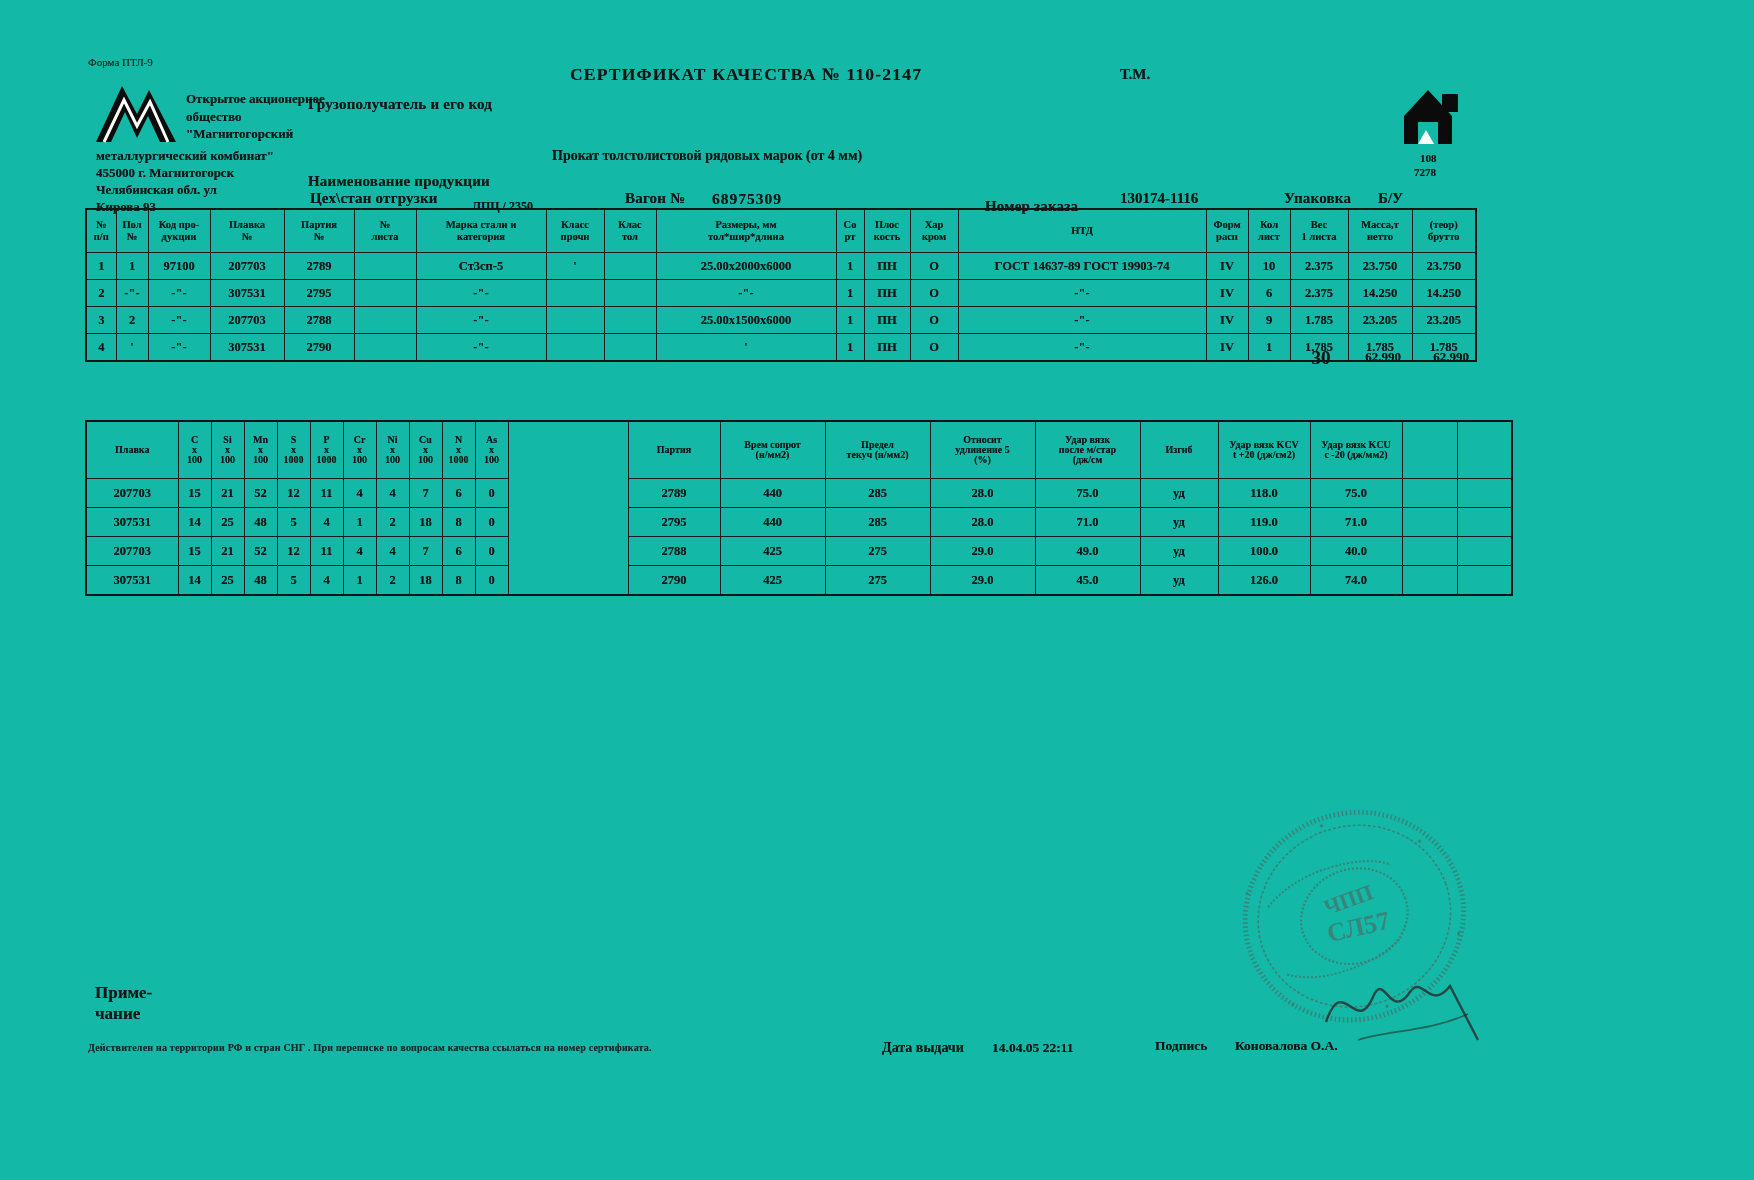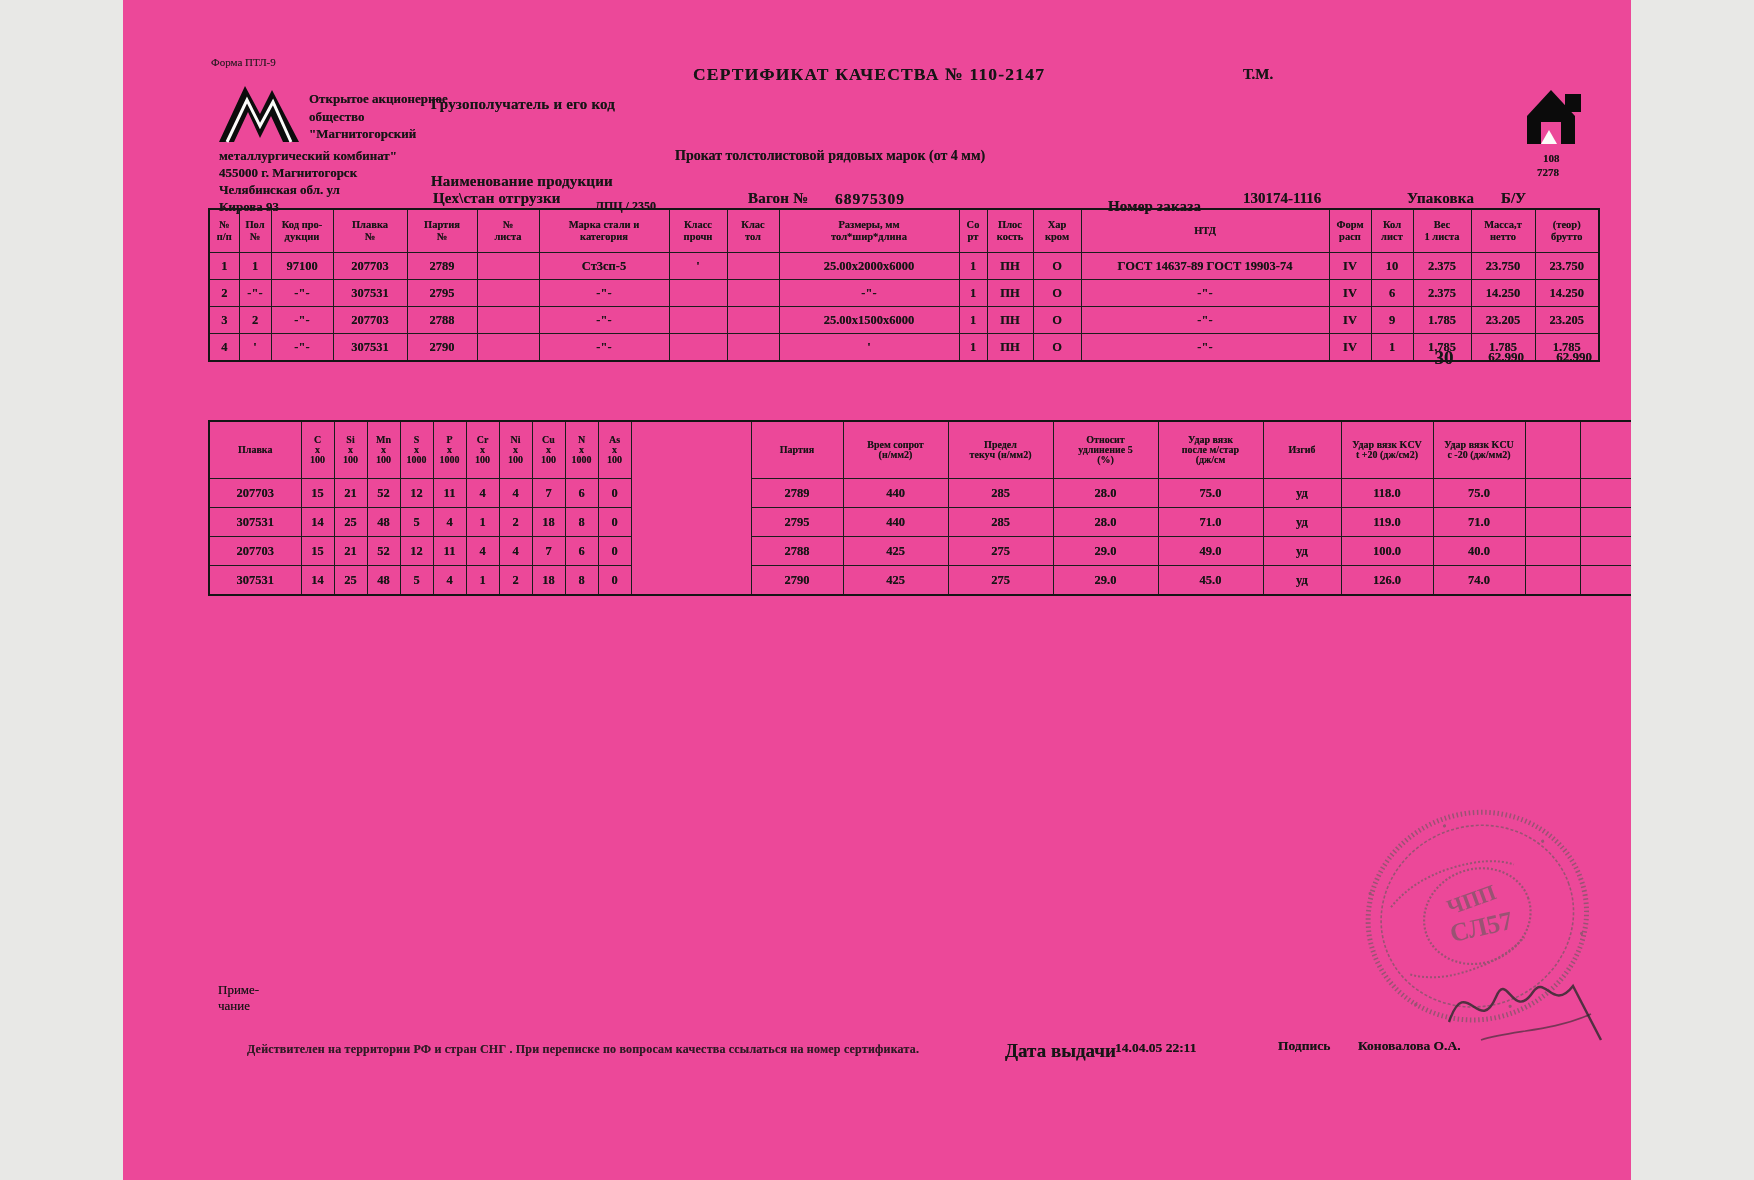--- a/index.html
+++ b/index.html
@@ -1,18 +1,18 @@
 <!DOCTYPE html>
 <html><head>
 <meta charset="utf-8">
 <style>
   html,body{margin:0;padding:0;background:#e8e8e6;}
   .page{
-    position:relative;width:1508px;height:1180px;margin:0 auto;
-    background:#ec4899;color:#161616;overflow:hidden;
+    position:relative;width:1754px;height:1180px;margin:0 auto;
+    background:#14b8a6;color:#161616;overflow:hidden;
     font-family:"Liberation Serif","DejaVu Serif",serif;
     -webkit-font-smoothing:antialiased;
   }
   .abs{position:absolute;}
   .pre{white-space:pre-line;}
   .b{font-weight:bold;}
   .scan{text-shadow:0 0 .5px rgba(0,0,0,.55);}
   .small{font-size:11px;}
 
   table.doc{border-collapse:collapse;table-layout:fixed;background:transparent;}
@@ -408,25 +408,25 @@
           <td>45.0</td>
           <td>уд</td>
           <td>126.0</td>
           <td>74.0</td>
           <td></td>
           <td></td>
         </tr>
       </tbody>
   </table>
 
-  <div class="abs pre scan" style="left:95px;top:982px;font-size:13px;font-weight:400;line-height:1.25;">Приме-
+  <div class="abs pre scan" style="left:95px;top:982px;font-size:17px;font-weight:700;line-height:1.25;">Приме-
 чание</div>
 
-  <div class="abs scan faded" style="left:88px;top:1042px;font-size:12px;font-weight:600;letter-spacing:.2px;margin-left:36px;">Действителен на территории РФ и стран СНГ . При переписке по вопросам качества ссылаться на номер сертификата.</div>
-  <div class="abs scan b" style="left:882px;top:1040px;font-size:19px;">Дата выдачи</div>
+  <div class="abs scan faded" style="left:88px;top:1042px;font-size:10px;font-weight:600;letter-spacing:.2px;">Действителен на территории РФ и стран СНГ . При переписке по вопросам качества ссылаться на номер сертификата.</div>
+  <div class="abs scan b" style="left:882px;top:1040px;font-size:14px;">Дата выдачи</div>
   <div class="abs scan" style="left:992px;top:1040px;font-size:13.5px;font-weight:600;">14.04.05 22:11</div>
   <div class="abs scan b" style="left:1155px;top:1038px;font-size:13.5px;">Подпись</div>
   <div class="abs scan" style="left:1235px;top:1038px;font-size:13.5px;font-weight:600;">Коновалова О.А.</div>
 
   <div class="abs" style="left:1222px;top:798px;width:266px;height:250px;">
     <svg width="266" height="250" viewBox="0 0 266 250">
       <g transform="rotate(-20 133 120)" opacity="0.55">
         <ellipse cx="133" cy="118" rx="110" ry="103" fill="none" stroke="#565c55" stroke-width="5" stroke-dasharray="1.5 2.6"></ellipse>
         <ellipse cx="133" cy="118" rx="97" ry="90" fill="none" stroke="#565c55" stroke-width="1.6" stroke-dasharray="3 2"></ellipse>
         <ellipse cx="133" cy="118" rx="54" ry="47" fill="none" stroke="#565c55" stroke-width="2.2" stroke-dasharray="2 2"></ellipse>

